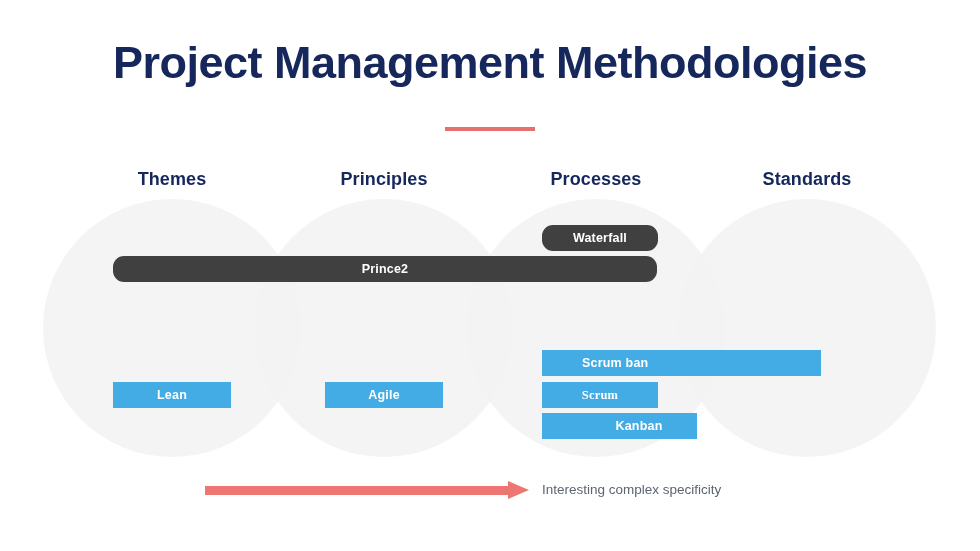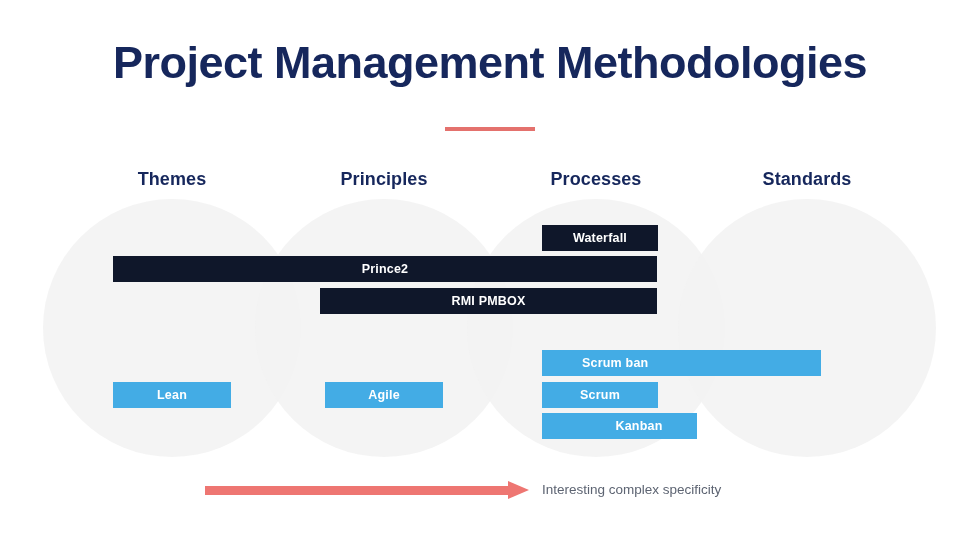--- a/index.html
+++ b/index.html
@@ -95,21 +95,21 @@
     position: absolute;
     height: 26px;
     line-height: 26px;
     color: #ffffff;
     font-size: 12.5px;
     font-weight: bold;
     letter-spacing: 0.2px;
     white-space: nowrap;
     overflow: hidden;
   }
-  .bar.salmon { background: #0f172a; }
+  .bar.salmon { background: #404040; border-radius: 11px; }
   .bar.blue   { background: #43ace5; }
   .bar.center { text-align: center; }
   .bar.leftish { text-align: left; padding-left: 40px; box-sizing: border-box; }
 
   
   #arrow-wrap {
     position: absolute;
     left: 205px;
     top: 481px;
     width: 325px;
@@ -162,25 +162,24 @@
   <div id="headers">
       <div class="col-header" style="left: 172px;">Themes</div>
       <div class="col-header" style="left: 384px;">Principles</div>
       <div class="col-header" style="left: 596px;">Processes</div>
       <div class="col-header" style="left: 807px;">Standards</div>
     </div>
 
   <div id="bars">
       <div class="bar salmon center" style="left: 542px; width: 116px; top: 225px;">Waterfall</div>
       <div class="bar salmon center" style="left: 113px; width: 544px; top: 256px;">Prince2</div>
-      <div class="bar salmon center" style="left: 320px; width: 337px; top: 288px;">RMI PMBOX</div>
       <div class="bar blue leftish" style="left: 542px; width: 279px; top: 350px;">Scrum ban</div>
       <div class="bar blue center" style="left: 113px; width: 118px; top: 382px;">Lean</div>
       <div class="bar blue center" style="left: 325px; width: 118px; top: 382px;">Agile</div>
-      <div class="bar blue center" style="left: 542px; width: 116px; top: 382px;">Scrum</div>
+      <div class="bar blue center" style="left: 542px; width: 116px; top: 382px; font-family: Liberation Serif, serif;">Scrum</div>
       <div class="bar blue center" style="left: 542px; width: 116px; top: 413px; padding-left: 39px;">Kanban</div>
     </div>
 
   <div id="arrow-wrap">
     <div id="arrow-shaft"></div>
     <div id="arrow-head"></div>
   </div>
 
   <div id="arrow-caption">Interesting complex specificity</div>
 

